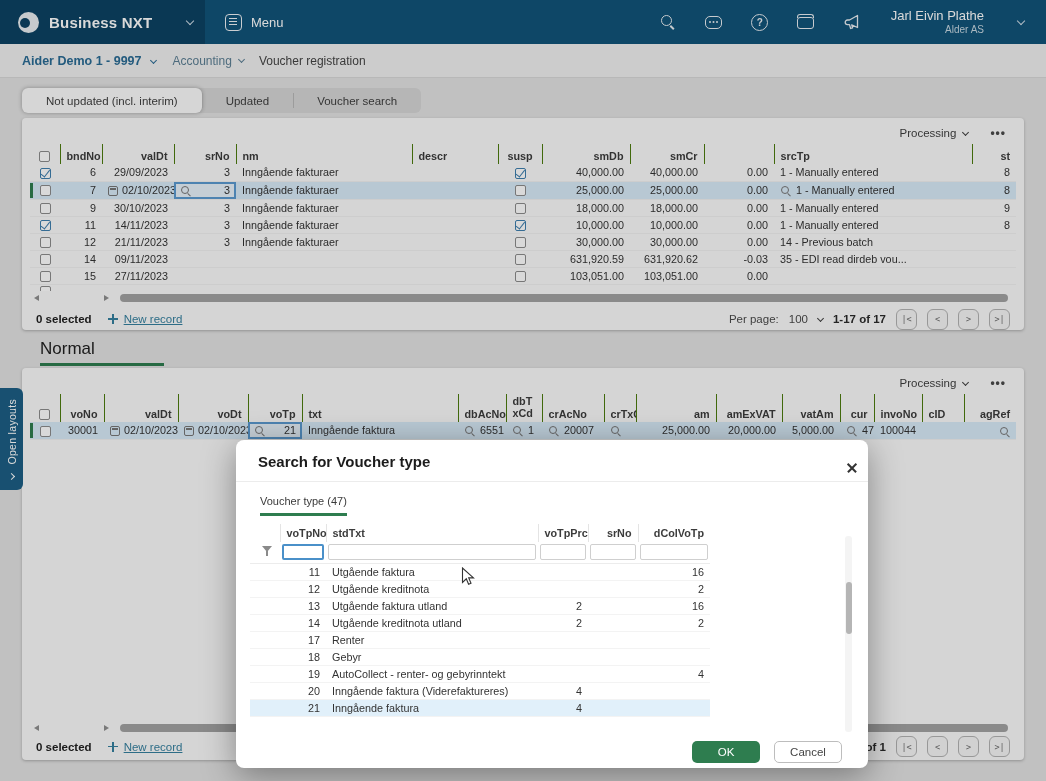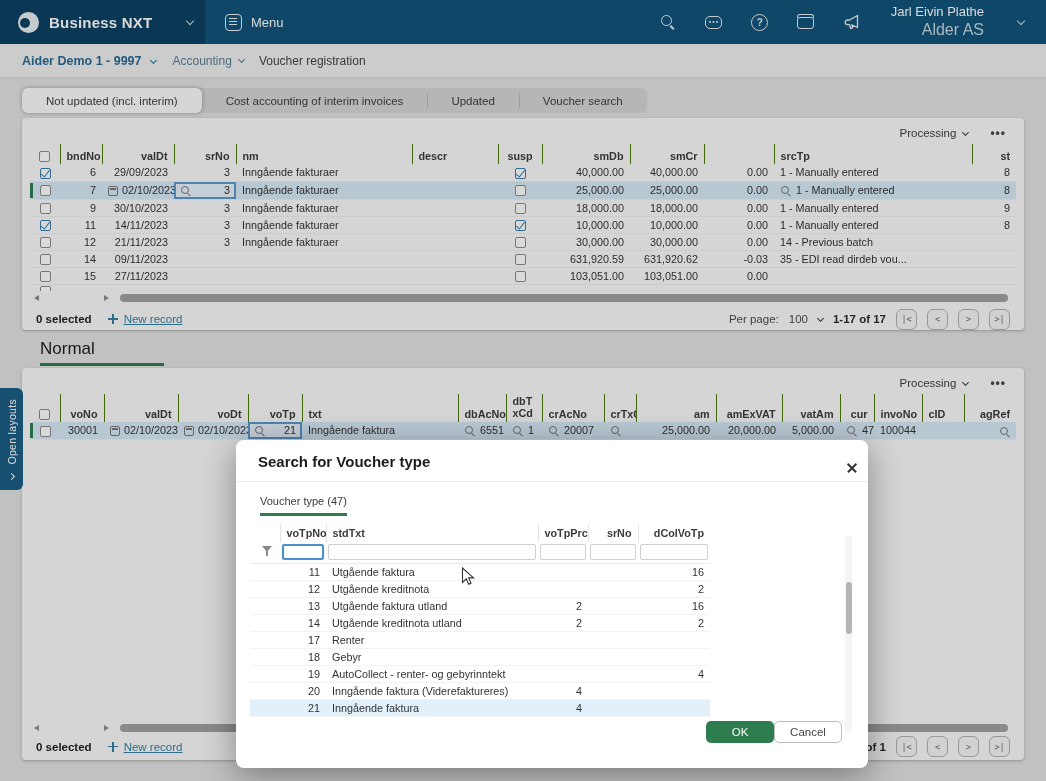--- a/index.html
+++ b/index.html
@@ -27,21 +27,21 @@
   .ico-search::before { content:""; position:absolute; left:1px; top:1px; width:9px; height:9px; border:1.6px solid #e9eef2; border-radius:50%; }
   .ico-search::after { content:""; position:absolute; left:11px; top:11px; width:5px; height:1.7px; background:#e9eef2; transform:rotate(45deg); transform-origin:0 0; }
   .ico-chat { width:17px; height:13px; border:1.5px solid #e9eef2; border-radius:5px; position:relative; }
   .ico-chat::before { content:""; position:absolute; left:3px; top:4.5px; width:2px; height:2px; border-radius:50%; background:#e9eef2; box-shadow:3.5px 0 0 #e9eef2, 7px 0 0 #e9eef2; }
   .ico-help { width:17px; height:17px; border:1.5px solid #e9eef2; border-radius:50%; display:flex; align-items:center; justify-content:center; }
   .ico-help::before { content:"?"; font-size:10px; color:#e9eef2; font-weight:bold; }
   .ico-wallet { width:17px; height:12px; border:1.5px solid #e9eef2; border-radius:3px; position:relative; margin-top:2px; }
   .ico-wallet::before { content:""; position:absolute; left:-1px; top:-4px; right:-1px; height:3px; border:1.5px solid #e9eef2; border-bottom:none; border-radius:3px 3px 0 0; }
   .user-block { display:flex; flex-direction:column; align-items:flex-end; line-height:1.25; margin-left:4px; }
   .user-name { font-size:13px; color:#fff; }
-  .user-company { font-size:16px; color:#c7d8e2; }
+  .user-company { font-size:10px; color:#c7d8e2; }
   .user-chev { color:#cfdde6; margin-left:10px; margin-right:4px; }
 
   
   .crumbbar { position:absolute; top:44px; left:0; right:0; height:34px; background:#f0f0f0; border-bottom:1px solid #d9d9d9; display:flex; align-items:center; padding:0 14px 0 22px; gap:7px; }
   .crumb-company { color:#2a6b94; font-weight:bold; font-size:12.5px; }
   .crumb-chev { color:#2a6b94; width:5px; height:5px; margin:0 2px; }
   .crumb-module { color:#5b7e93; font-size:12px; margin-left:8px; }
   .mod-chev { color:#5b7e93; width:5px; height:5px; }
   .crumb-page { color:#454545; font-size:12px; margin-left:8px; }
   .crumb-right { margin-left:auto; display:flex; align-items:center; gap:26px; }
@@ -138,21 +138,21 @@
   .mgrid tr.filter td { height:21px; border-bottom:1px solid #ececec; padding:0 2px; }
   .flt { width:100%; height:16px; border:1px solid #cfcfcf; border-radius:2px; background:#fff; font-family:inherit; font-size:10.5px; padding:0 3px; }
   .flt.focus { border:2px solid #4a90c9; }
   .funnel { width:11px; height:12px; position:relative; display:inline-block; margin-left:4px; }
   .funnel::before { content:""; position:absolute; left:0; top:1px; border-left:5.5px solid transparent; border-right:5.5px solid transparent; border-top:6px solid #8a8a8a; }
   .funnel::after { content:""; position:absolute; left:4.5px; top:6px; width:2px; height:5px; background:#8a8a8a; }
   tr.msel td { background:#cfe7f7; }
   tr.mact td { background:#e1f0fa; }
   .mscroll { position:absolute; right:16px; top:96px; width:7px; height:196px; background:#f4f4f4; border-radius:3px; }
   .mscroll .mthumb { position:absolute; left:0.5px; width:6px; top:46px; height:52px; background:#b5b5b5; border-radius:3px; }
-  .modal-foot { position:absolute; right:26px; bottom:25px; display:flex; gap:0; }
+  .modal-foot { position:absolute; right:26px; bottom:5px; display:flex; gap:14px; }
   .btn { height:22px; width:68px; border-radius:5px; font-size:11.5px; display:flex; align-items:center; justify-content:center; }
   .btn-ok { background:#2e7d4f; color:#fff; }
   .btn-cancel { background:#fff; color:#444; border:1px solid #bdbdbd; }
 
   .cursor { position:absolute; left:461px; top:567px; z-index:90; }
 </style>
 </head>
 <body>
 
 <div class="topbar">
@@ -196,23 +196,20 @@
   <span class="chev crumb-chev"></span>
   <span class="crumb-module">Accounting</span>
   <span class="chev mod-chev"></span>
   <span class="crumb-page">Voucher registration</span>
 </div>
 
 <div class="tabstrip">
   <div class="vtab active">
       <span>Not updated (incl. interim)</span>
     </div>
-  <div class="vtab">
-      <span>Cost accounting of interim invoices</span>
-    </div>
   <div class="vtab sep">
       <span>Updated</span>
     </div>
   <div class="vtab sep">
       <span>Voucher search</span>
     </div>
 </div>
 
 <div class="panel" id="panel-batches">
   <div class="panel-tools">

